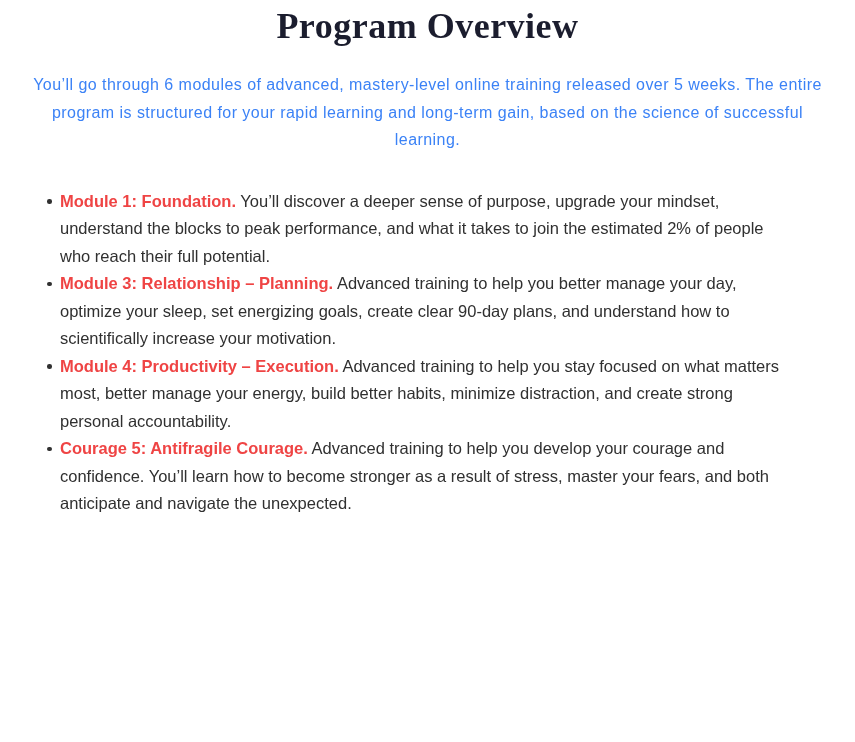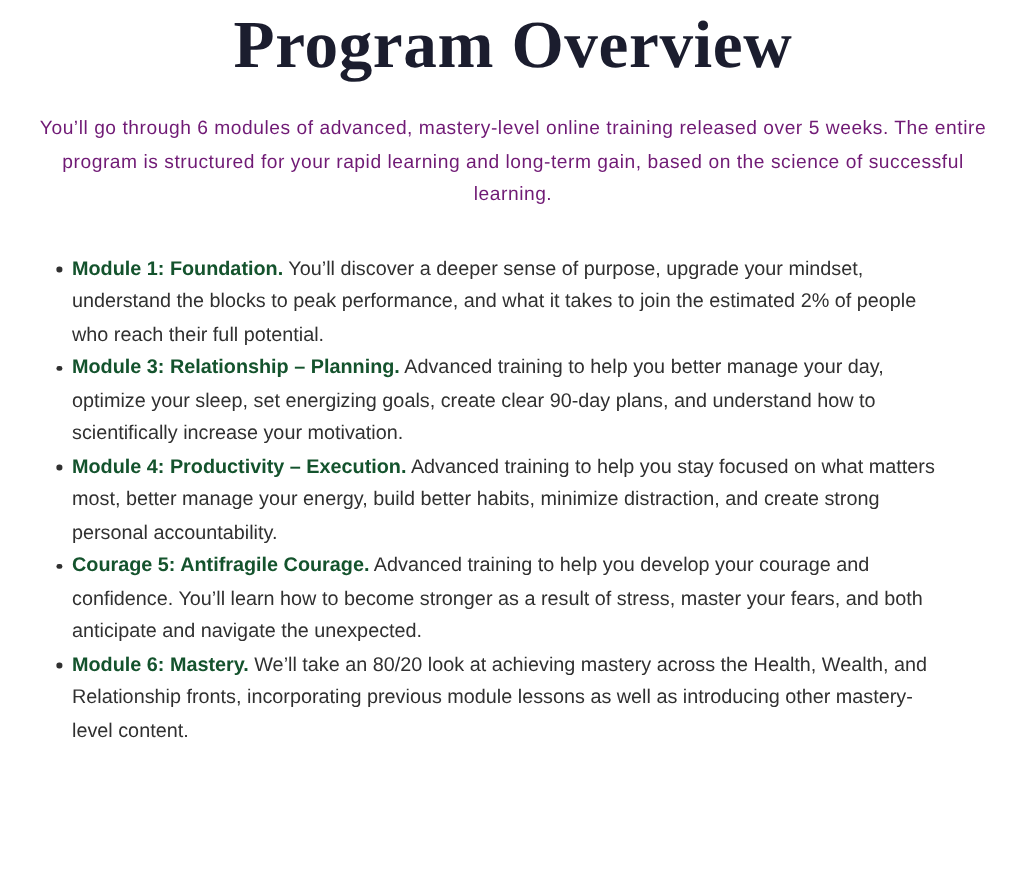--- a/index.html
+++ b/index.html
@@ -13,35 +13,35 @@
     width: 855px;
     min-height: 742px;
     background: #ffffff;
     padding-top: 6px;
     font-family: "Liberation Sans", sans-serif;
   }
 
   h1.page-title {
     font-family: "Liberation Serif", "DejaVu Serif", serif;
     font-weight: 700;
-    font-size: 56px;
+    font-size: 36px;
     line-height: 1.15;
     text-align: center;
     color: #1b1d2e;
     letter-spacing: 0.5px;
   }
 
   p.intro {
     margin: 24px auto 0;
     width: 800px;
     text-align: center;
     font-size: 16px;
     line-height: 27.5px;
     letter-spacing: 0.45px;
-    color: #701a75;
+    color: #3b82f6;
   }
 
   ul.module-list {
     list-style: none;
     margin: 34px 62px 0 60px;
     max-width: 734px;
     font-size: 16.5px;
     line-height: 27.5px;
     color: #303030;
   }
@@ -56,21 +56,21 @@
     left: -13px;
     top: 11.5px;
     width: 4.5px;
     height: 4.5px;
     border-radius: 50%;
     background: #303030;
   }
 
   ul.module-list strong {
     font-weight: 700;
-    color: #14532d;
+    color: #ef4444;
   }
 </style>
 </head>
 <body>
 
 <div class="page">
 
   <h1 class="page-title">Program Overview</h1>
 
   <p class="intro">You’ll go through 6 modules of advanced, mastery-level online training released over 5 weeks. The entire program is structured for your rapid learning and long-term gain, based on the science of successful learning.</p>
@@ -85,19 +85,15 @@
       <span>Advanced training to help you better manage your day, optimize your sleep, set energizing goals, create clear 90-day plans, and understand how to scientifically increase your motivation.</span>
     </li>
     <li>
       <strong>Module 4: Productivity – Execution.</strong>
       <span>Advanced training to help you stay focused on what matters most, better manage your energy, build better habits, minimize distraction, and create strong personal accountability.</span>
     </li>
     <li>
       <strong>Courage 5: Antifragile Courage.</strong>
       <span>Advanced training to help you develop your courage and confidence. You’ll learn how to become stronger as a result of stress, master your fears, and both anticipate and navigate the unexpected.</span>
     </li>
-    <li>
-      <strong>Module 6: Mastery.</strong>
-      <span>We’ll take an 80/20 look at achieving mastery across the Health, Wealth, and Relationship fronts, incorporating previous module lessons as well as introducing other mastery-level content.</span>
-    </li>
   </ul>
 
 </div>
 
 </body></html>

